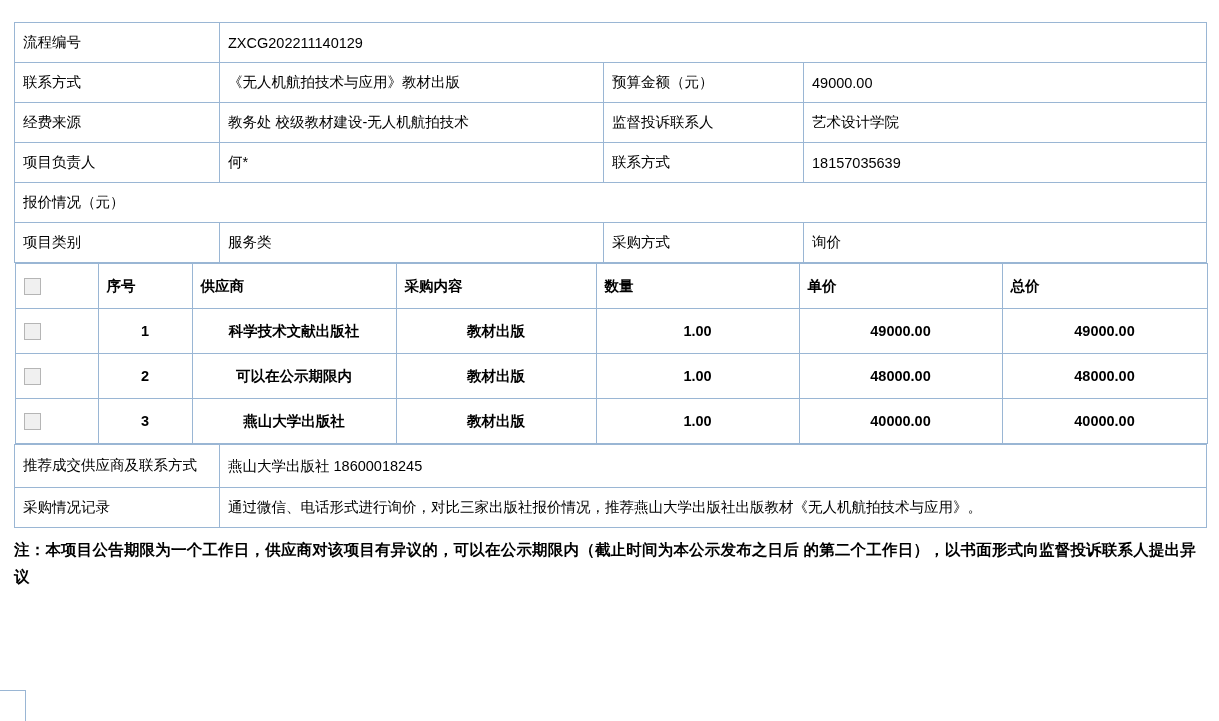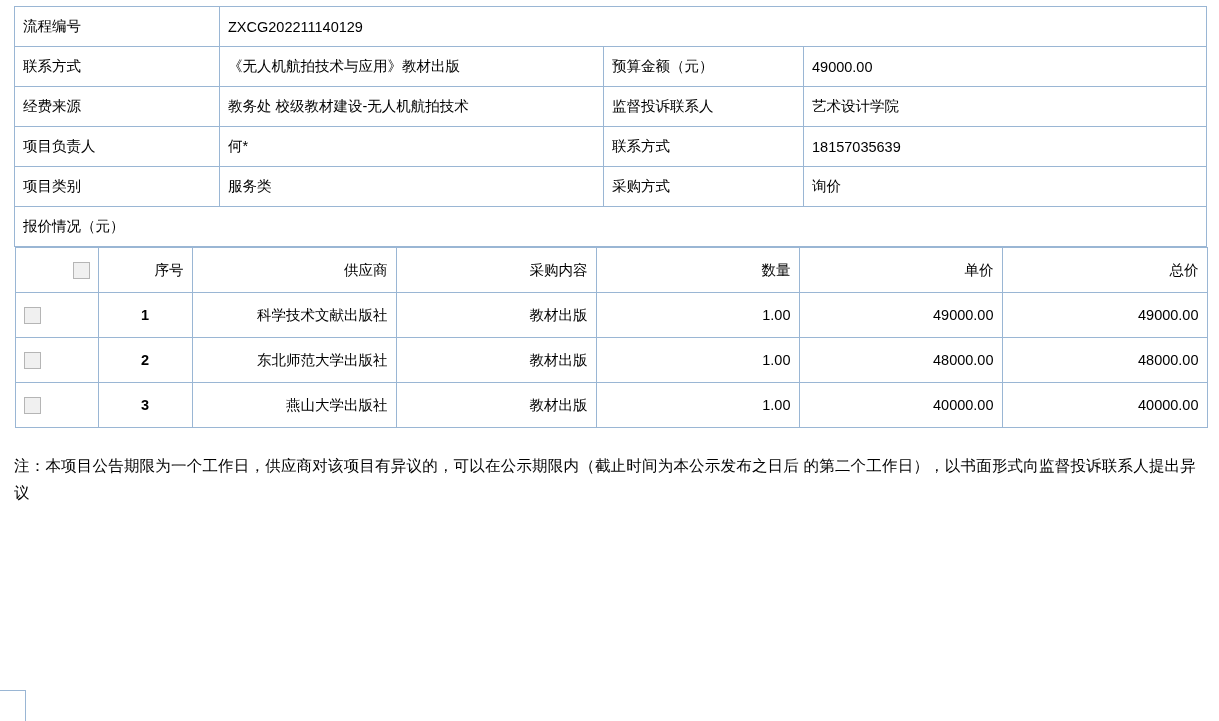--- a/index.html
+++ b/index.html
@@ -16,20 +16,21 @@
   }
   .page {
     padding: 6px 8px 0 14px;
     box-sizing: border-box;
     width: 1219px;
   }
   table.form {
     border-collapse: collapse;
     width: 1192px;
     table-layout: fixed;
+    margin-top: 16px;
   }
   table.form td, table.form th {
     border: 1px solid #9ab6d4;
     padding: 0 8px;
     height: 39px;
     font-size: 14.5px;
     vertical-align: middle;
     background: #ffffff;
     font-weight: normal;
     text-align: left;
@@ -55,50 +56,50 @@
   }
   table.quote td, table.quote th {
     border: 1px solid #9ab6d4;
     height: 44px;
     font-size: 14.5px;
     padding: 0 8px;
     vertical-align: middle;
     background: #ffffff;
   }
   table.quote th {
-    text-align: right;
-    font-weight: normal;
+    text-align: left;
+    font-weight: bold;
   }
   table.quote td.c {
     text-align: center;
     font-weight: bold;
   }
   table.quote td.l {
-    text-align: right;
-    font-weight: normal;
+    text-align: center;
+    font-weight: bold;
   }
   .chk {
     display: inline-block;
     width: 17px;
     height: 17px;
     border: 1px solid #b5b5b5;
     background: #f0f0f0;
     vertical-align: middle;
     box-sizing: border-box;
   }
   .cell-center {
     text-align: center;
   }
   .bold {
     font-weight: bold;
   }
   .note {
-    margin-top: 24px;
+    margin-top: 8px;
     font-size: 15.5px;
-    font-weight: normal;
+    font-weight: bold;
     line-height: 1.75;
     letter-spacing: 0.2px;
     width: 1185px;
   }
   .corner {
     position: absolute;
     left: 0;
     top: 690px;
     width: 26px;
     height: 31px;
@@ -141,27 +142,27 @@
         <td class="label">监督投诉联系人</td>
         <td class="value">艺术设计学院</td>
       </tr>
       <tr>
         <td class="label">项目负责人</td>
         <td class="value">何*</td>
         <td class="label">联系方式</td>
         <td class="value">18157035639</td>
       </tr>
       <tr>
+        <td class="section-title" colspan="4">报价情况（元）</td>
+      </tr>
+      <tr>
         <td class="label">项目类别</td>
         <td class="value">服务类</td>
         <td class="label">采购方式</td>
         <td class="value">询价</td>
-      </tr>
-      <tr>
-        <td class="section-title" colspan="4">报价情况（元）</td>
       </tr>
       <tr>
         <td colspan="4" style="padding:0;border:none;">
           <table class="quote">
             <colgroup>
               <col style="width:83px">
               <col style="width:94px">
               <col style="width:204px">
               <col style="width:200px">
               <col style="width:203px">
@@ -191,40 +192,48 @@
                 <td class="l">教材出版</td>
                 <td class="l">1.00</td>
                 <td class="l">49000.00</td>
                 <td class="l">49000.00</td>
               </tr>
               <tr>
                 <td class="cell-center">
                   <span class="chk"></span>
                 </td>
                 <td class="c">2</td>
-                <td class="l">东北师范大学出版社</td>
+                <td class="l">可以在公示期限内</td>
                 <td class="l">教材出版</td>
                 <td class="l">1.00</td>
                 <td class="l">48000.00</td>
                 <td class="l">48000.00</td>
               </tr>
               <tr>
                 <td class="cell-center">
                   <span class="chk"></span>
                 </td>
                 <td class="c">3</td>
                 <td class="l">燕山大学出版社</td>
                 <td class="l">教材出版</td>
                 <td class="l">1.00</td>
                 <td class="l">40000.00</td>
                 <td class="l">40000.00</td>
               </tr>
             </tbody>
           </table>
         </td>
       </tr>
+      <tr>
+        <td class="label nowrap-label" style="height:42px">推荐成交供应商及联系方式</td>
+        <td class="value bold" colspan="3">燕山大学出版社 18600018245</td>
+      </tr>
+      <tr>
+        <td class="label">采购情况记录</td>
+        <td class="value bold" colspan="3">通过微信、电话形式进行询价，对比三家出版社报价情况，推荐燕山大学出版社出版教材《无人机航拍技术与应用》。</td>
+      </tr>
     </tbody>
   </table>
 
   <div class="note">注：本项目公告期限为一个工作日，供应商对该项目有异议的，可以在公示期限内（截止时间为本公示发布之日后 的第二个工作日），以书面形式向监督投诉联系人提出异议</div>
 </div>
 
 <div class="corner"></div>
 
 </body></html>

